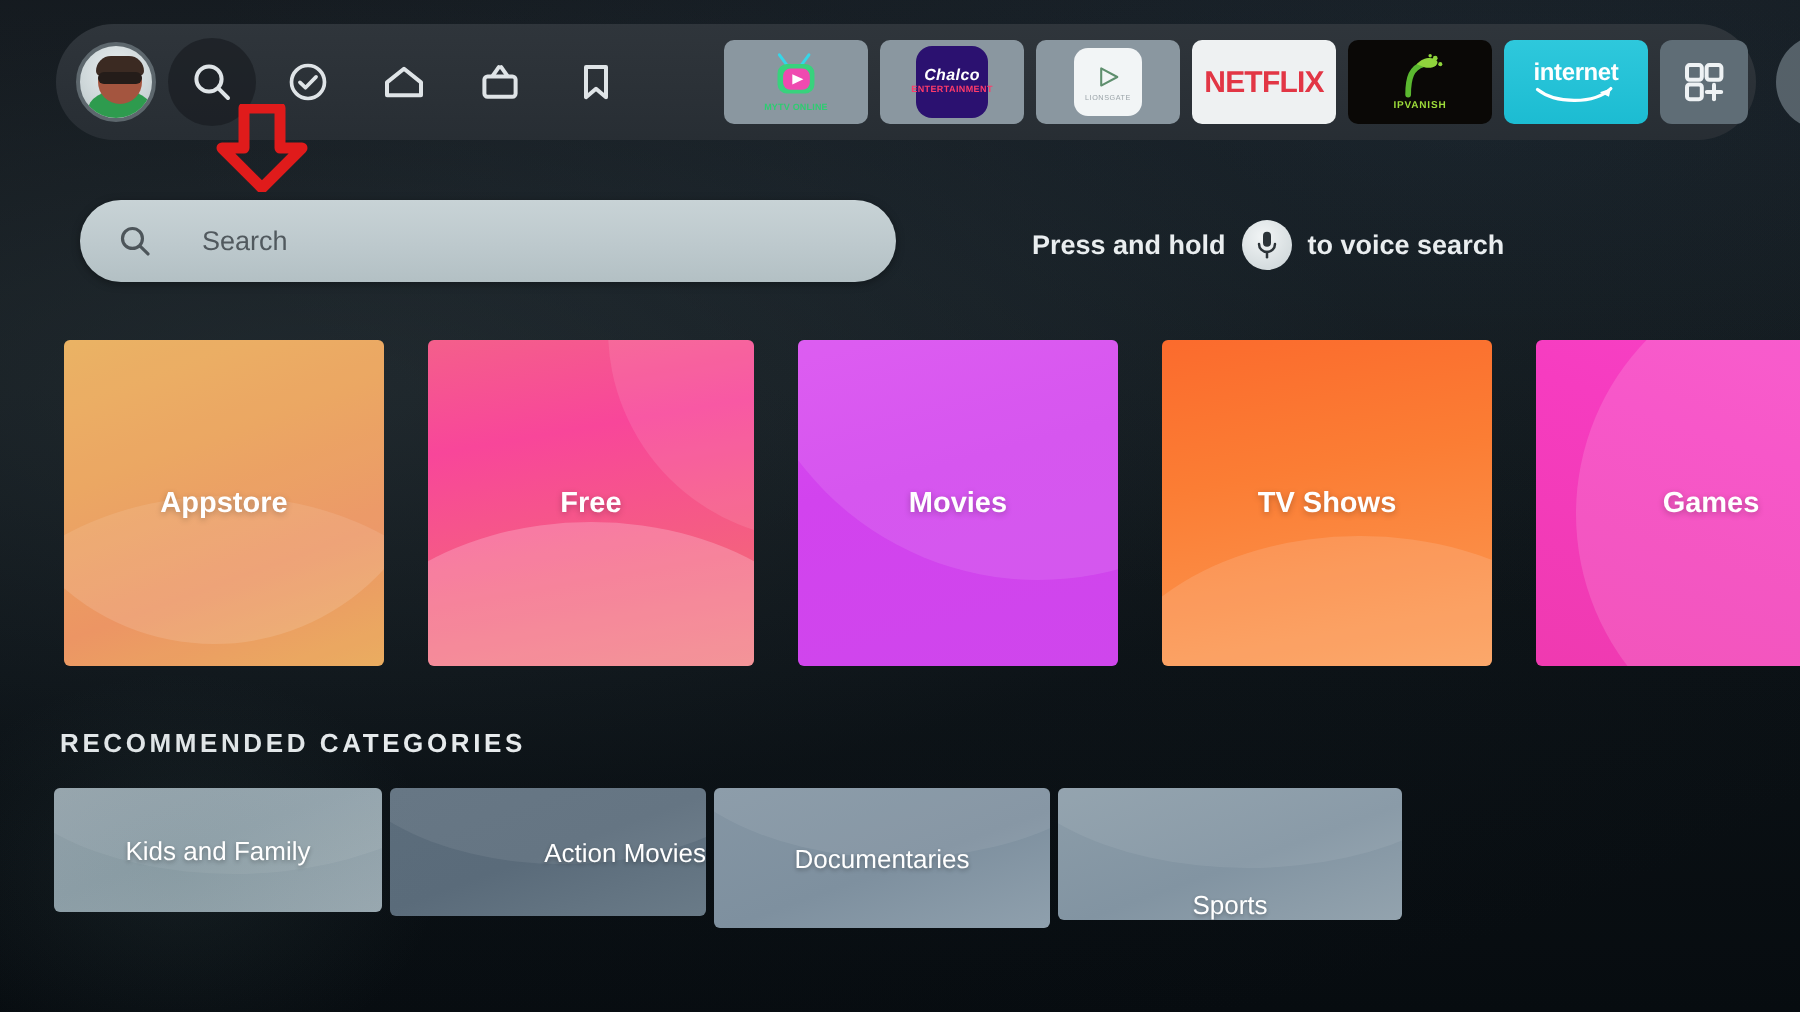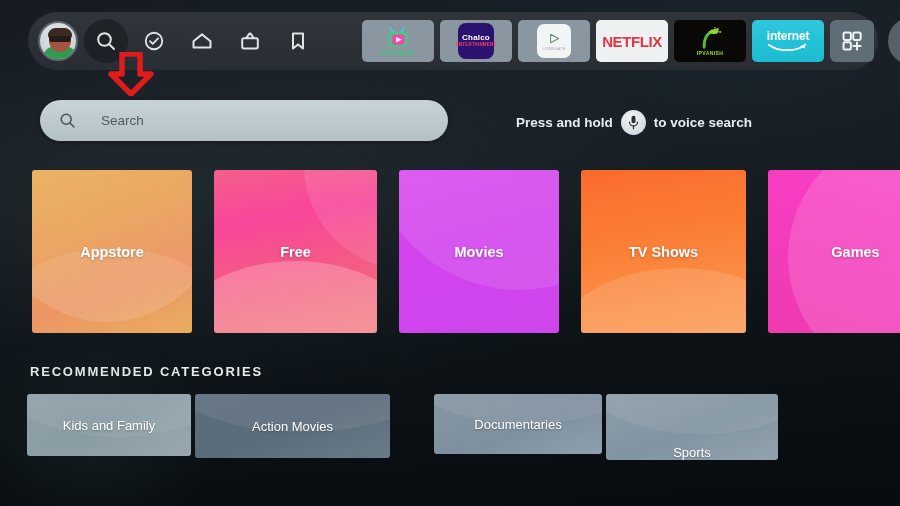--- a/index.html
+++ b/index.html
@@ -74,21 +74,21 @@
   .tile-inner-card {
     width: 34px; height: 34px; border-radius: 7px;
     background: #f2f5f6; display:flex; align-items:center; justify-content:center;
     flex-direction: column;
   }
   .tile-inner-navy {
     width: 36px; height: 36px; border-radius: 8px;
     background: #2b1170; display:flex; align-items:center; justify-content:center;
     flex-direction: column; line-height:1;
   }
-  .chalco-t1 { font-size: 8px; font-weight: 700; color: #fff; letter-spacing: .2px; }
+  .chalco-t1 { font-size: 8px; font-weight: 700; color: #fff; letter-spacing: .2px; font-style: italic; }
   .chalco-t2 { font-size: 4.5px; font-weight: 700; color: #ff3b6b; letter-spacing: .2px; margin-top:1px; }
   .mytv-wrap { display:flex; flex-direction:column; align-items:center; }
   .mytv-label { font-size: 4.5px; color:#2ecc71; font-weight:700; margin-top:1px; letter-spacing:.1px; }
   .netflix-word { color:#e23645; font-weight:800; font-size:15px; letter-spacing:-0.4px; font-family:"Liberation Sans", sans-serif; }
   .ipv-wrap { display:flex; flex-direction:column; align-items:center; }
   .ipv-label { font-size: 5px; color:#9ddc3a; font-weight:800; letter-spacing:.4px; margin-top:1px; }
   .internet-word { color:#fff; font-size:12px; font-weight:700; letter-spacing:-0.2px; }
   .smile { display:block; margin-top:-1px; }
   .lg-label { font-size:3.6px; color:#9aa3a8; letter-spacing:.3px; margin-top:2px; }
 
@@ -165,22 +165,22 @@
   .chip-row { position:absolute; left: 27px; top: 394px; display:flex; gap: 4px; }
   .chip {
     height: 62px; border-radius: 3px;
     display:flex; align-items:center; justify-content:center;
     color:#ffffff; font-size: 13px; font-weight: 500;
     position:relative; overflow:hidden;
     text-shadow: 0 1px 2px rgba(0,0,0,0.3);
   }
   .chip .glint { position:absolute; left:-20%; top:-140%; width:150%; height:210%; border-radius:50%; background: rgba(255,255,255,0.07); }
   .chip-1 { width: 164px; background: linear-gradient(160deg,#93a2ab 0%, #8fa0a9 45%, #9aa9b1 100%); }
-  .chip-2 { width: 195px; background: linear-gradient(160deg,#5c6d7c 0%, #5a6b7a 50%, #6a7b88 100%); height:64px; }
-  .chip-3 { width: 168px; background: linear-gradient(160deg,#8596a4 0%, #7e909f 55%, #8fa0ad 100%); height:60px;margin-left:40px; }
+  .chip-2 { width: 158px; background: linear-gradient(160deg,#5c6d7c 0%, #5a6b7a 50%, #6a7b88 100%); height:64px;justify-content:flex-end; }
+  .chip-3 { width: 168px; background: linear-gradient(160deg,#8596a4 0%, #7e909f 55%, #8fa0ad 100%); height:70px; }
   .chip-4 { width: 168px; background: linear-gradient(160deg,#4f6273 0%, #55687a 55%, #647787 100%); height:64px; }
   .chip-5 { width: 172px; background: linear-gradient(160deg,#8c9da9 0%, #8294a2 55%, #93a3ae 100%); height:66px;align-items:flex-end; }
 </style>
 </head>
 <body>
 
 <div id="screen">
 
   <div class="topbar">
 

